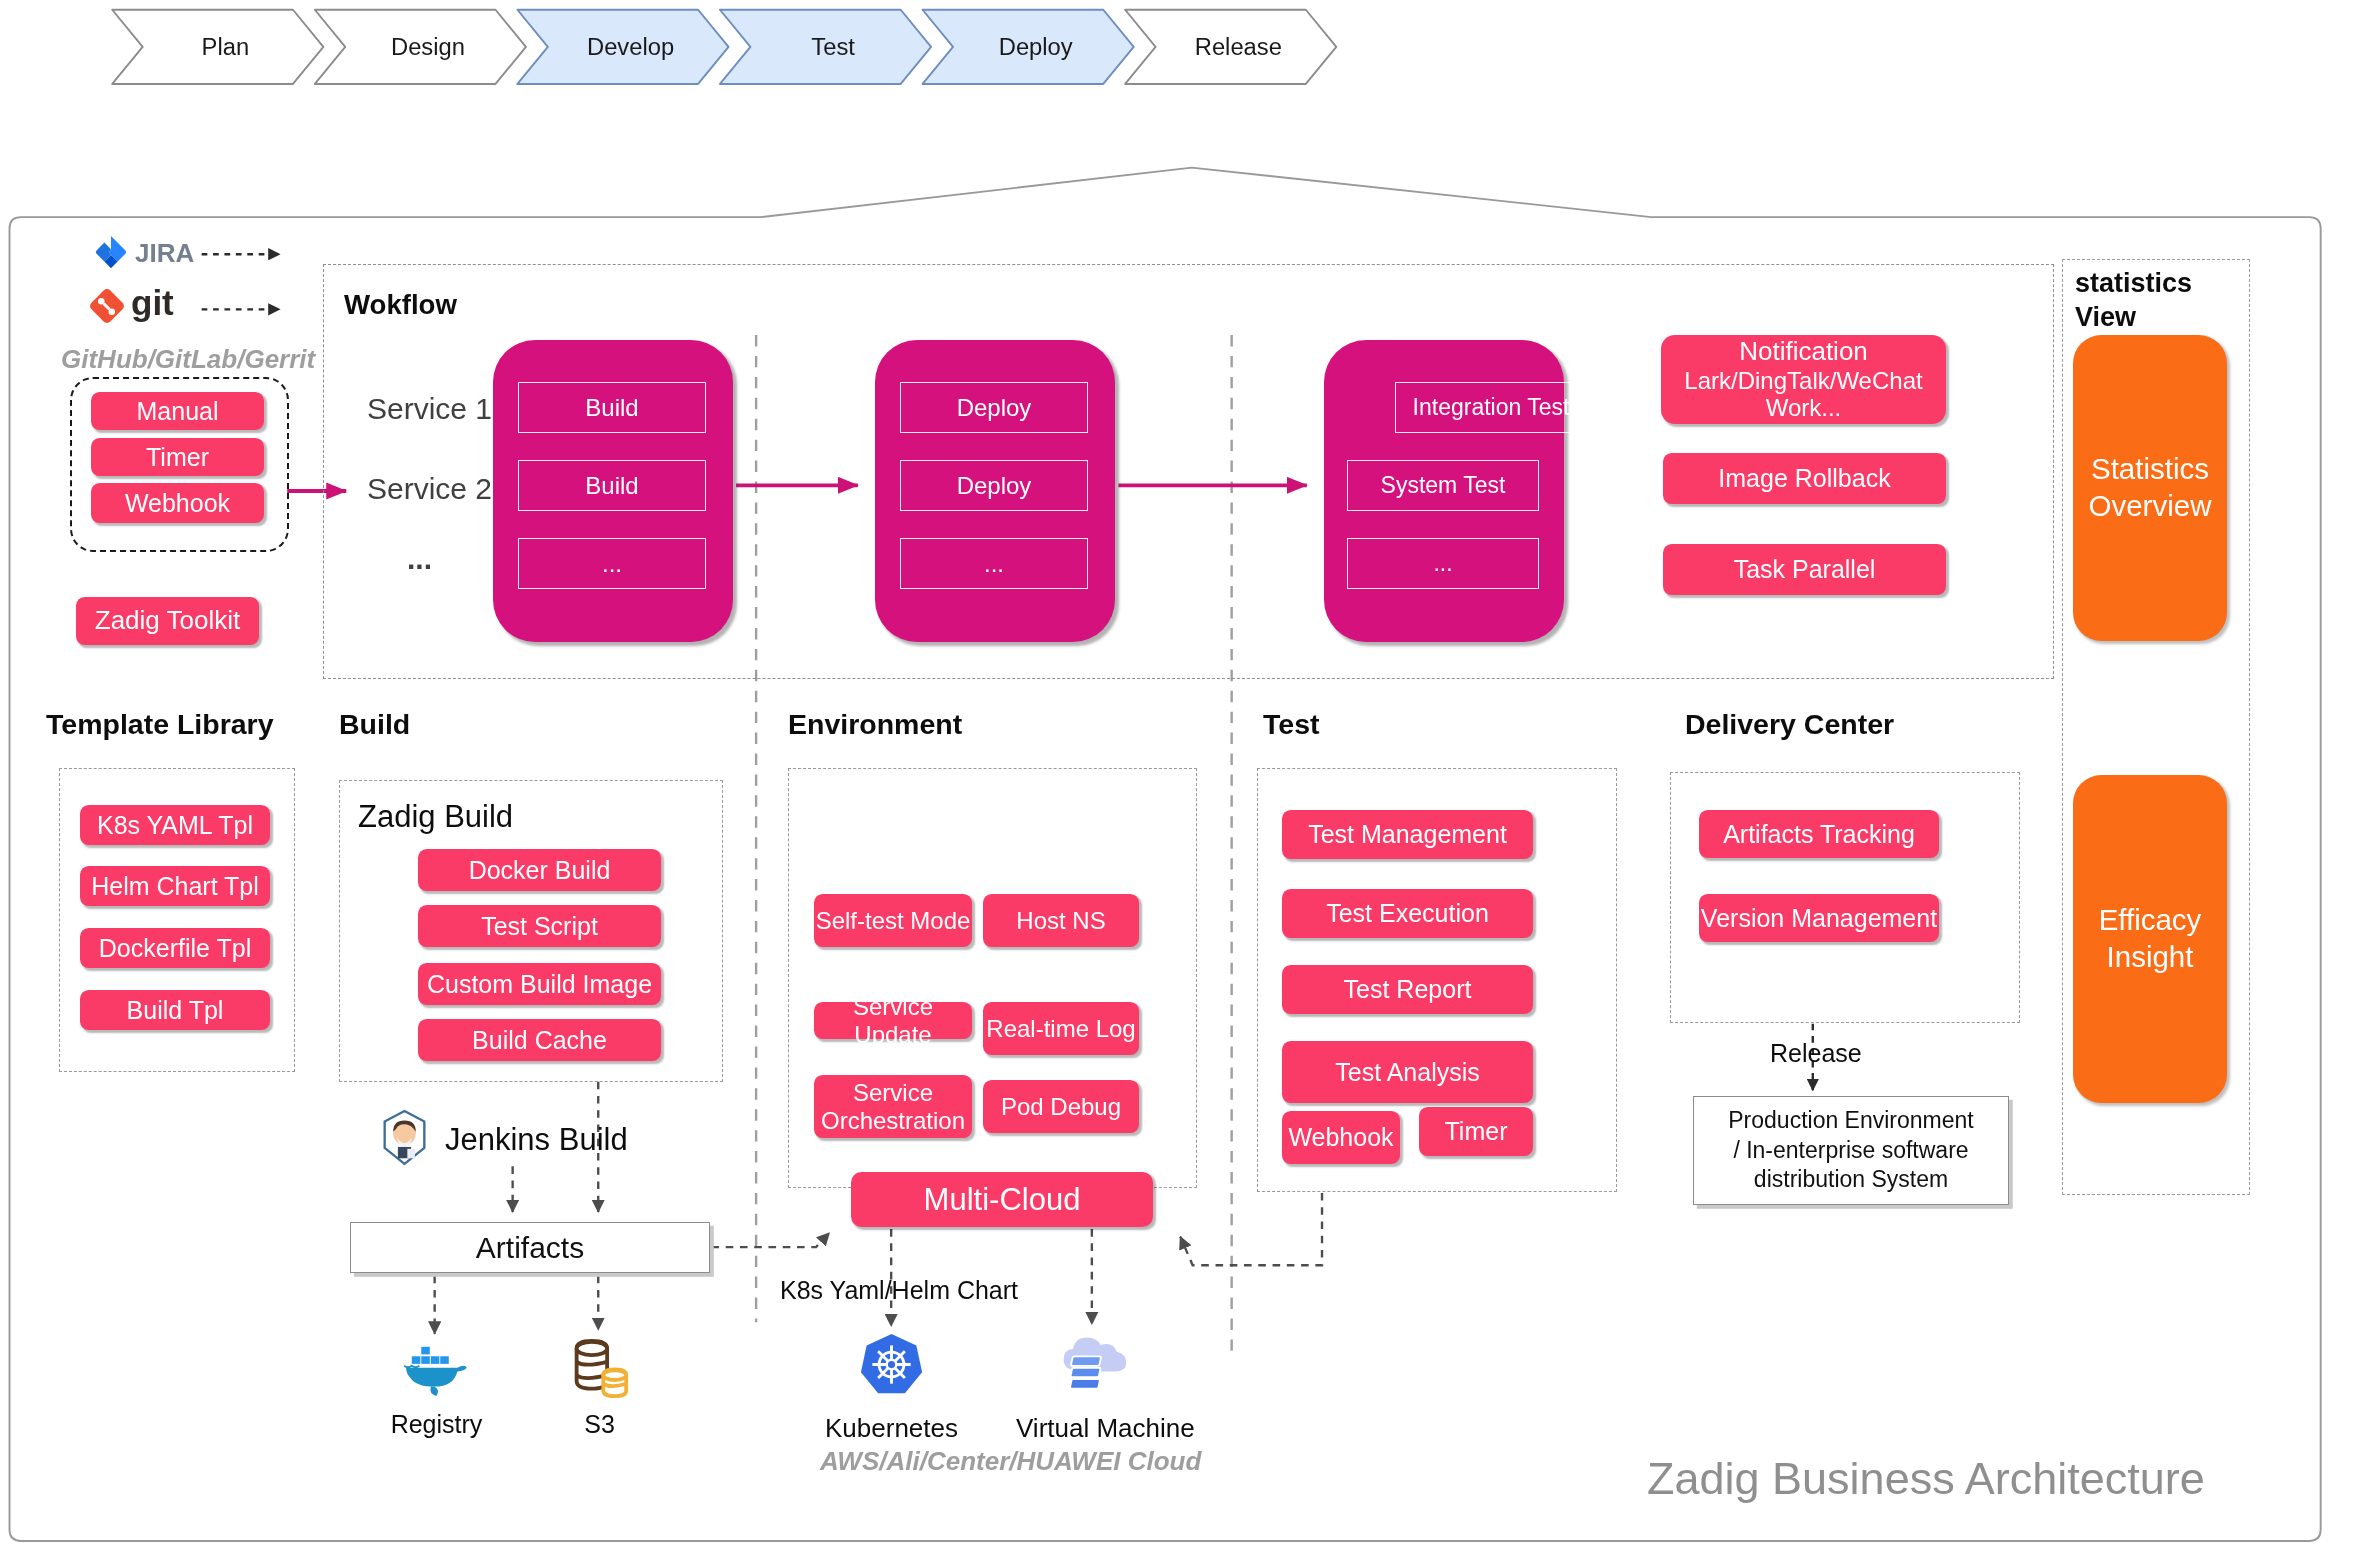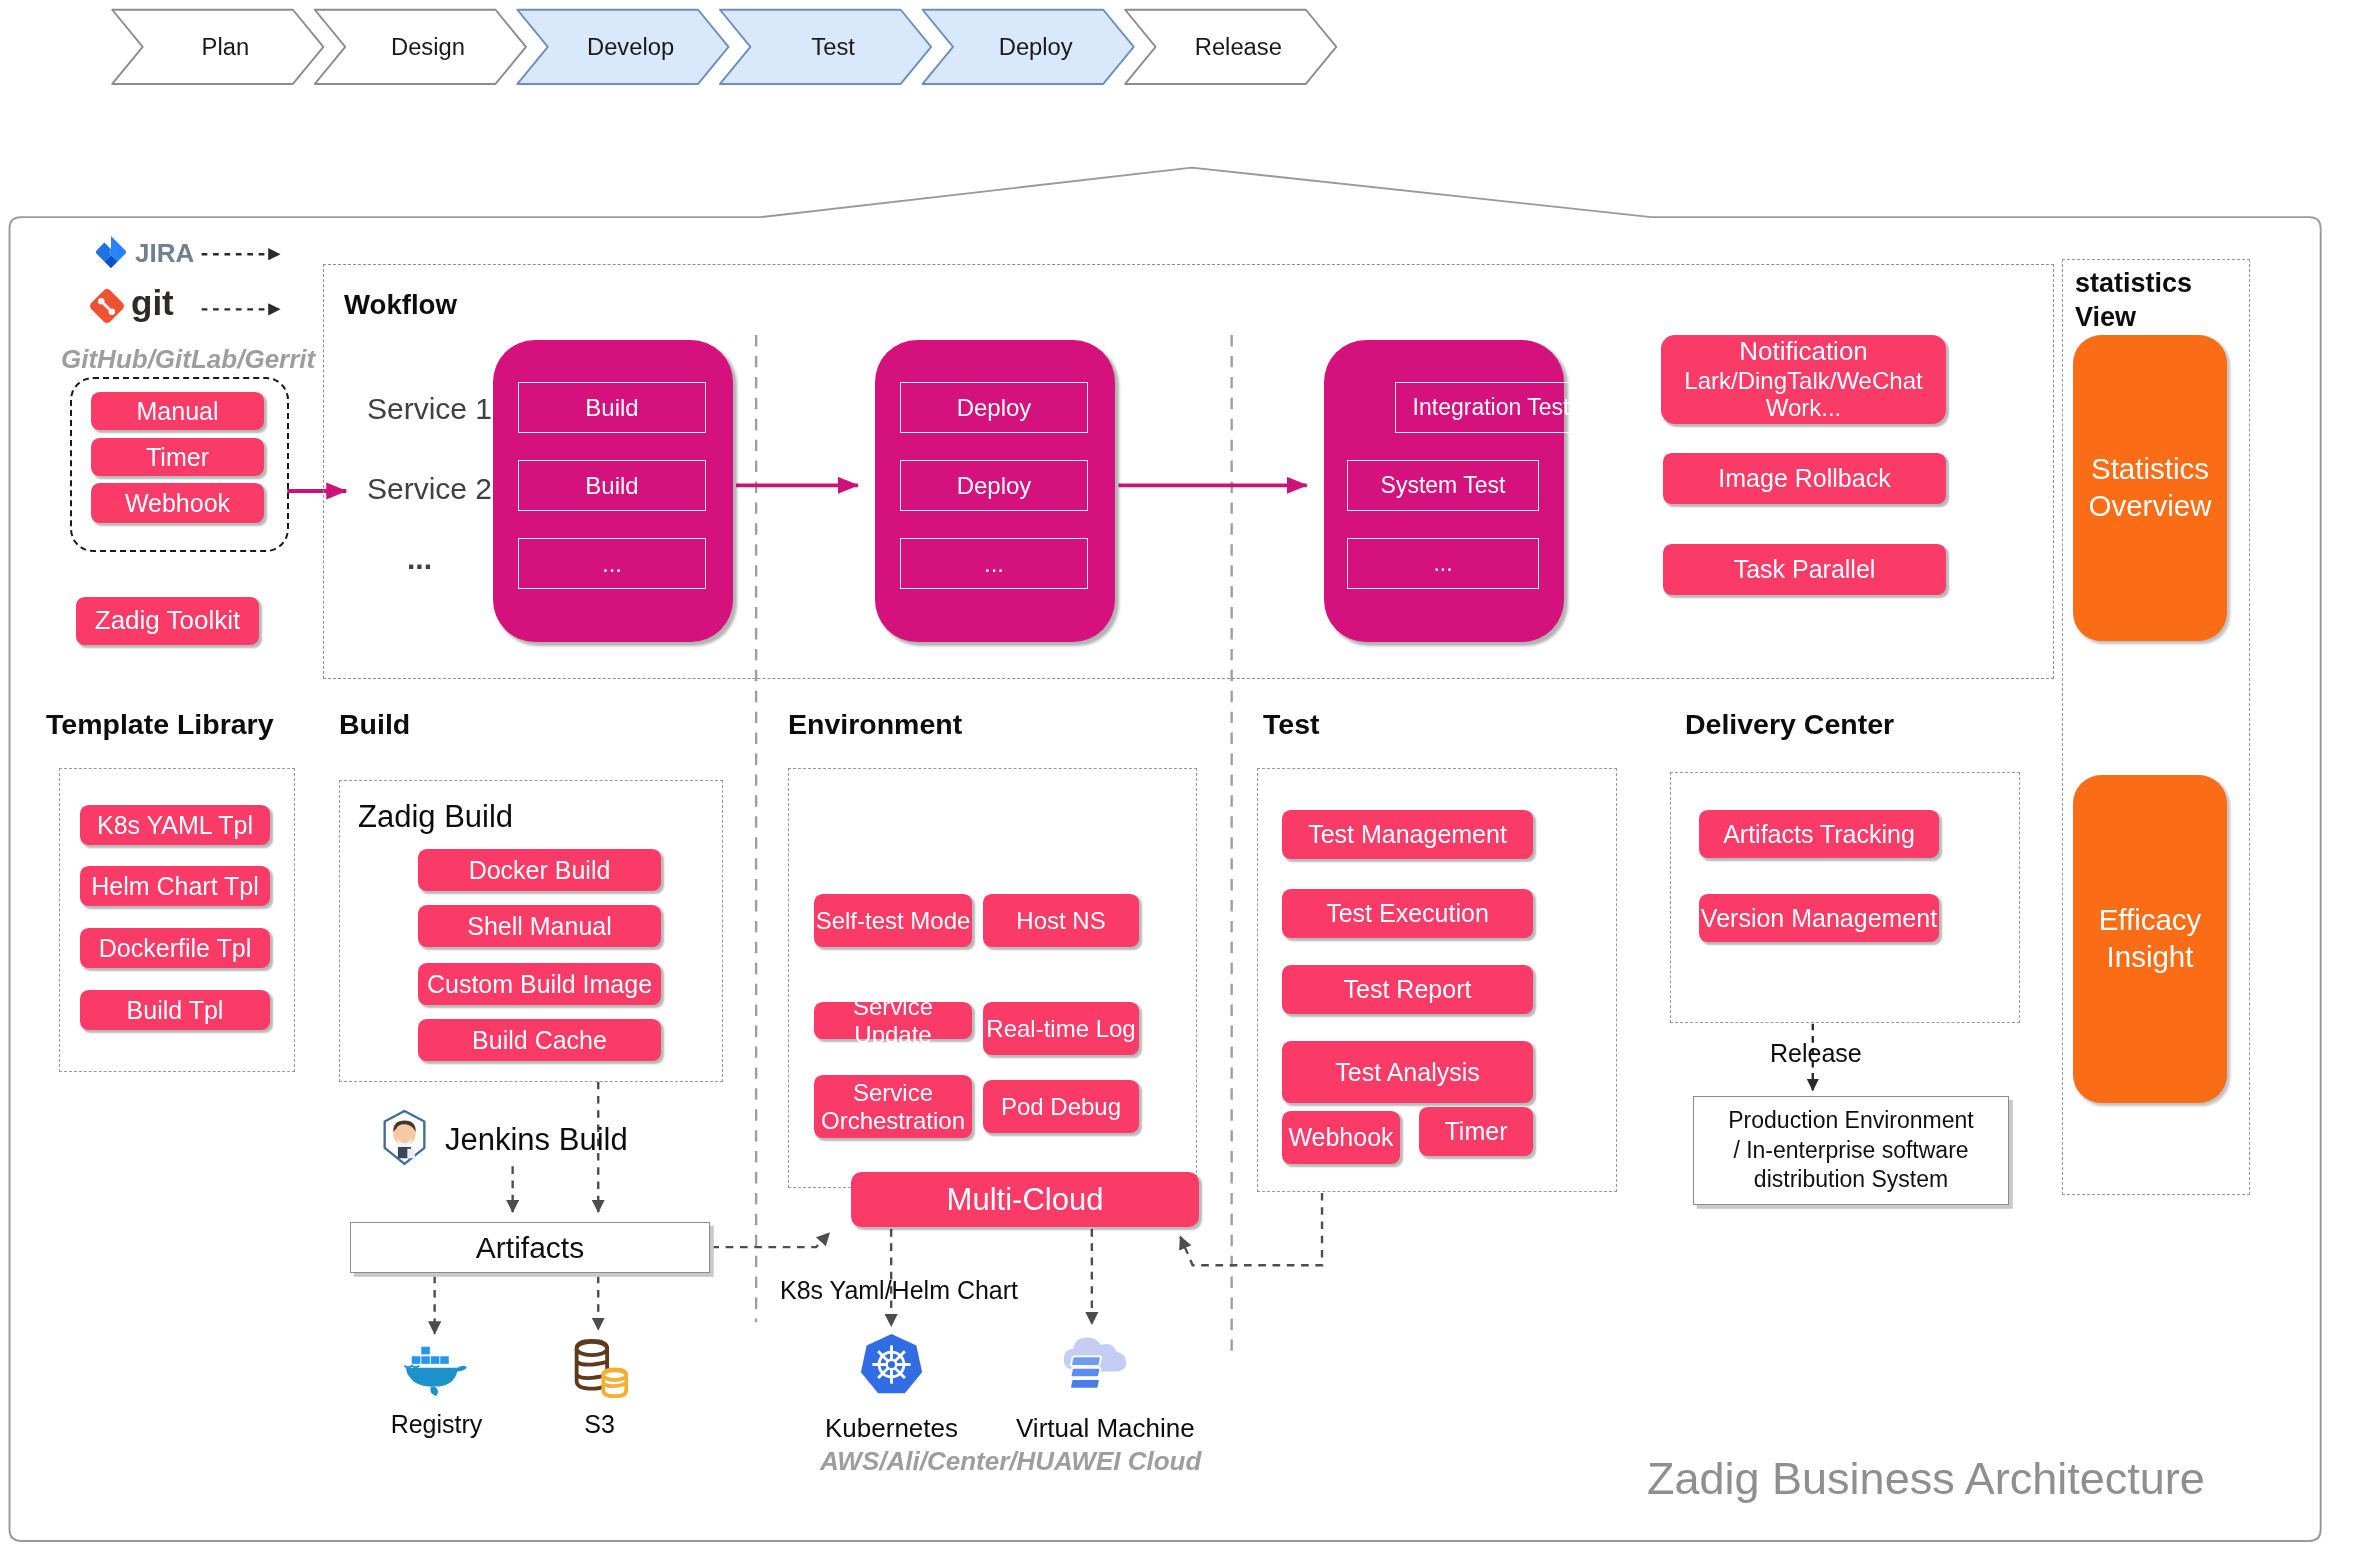--- a/index.html
+++ b/index.html
@@ -159,21 +159,21 @@
 
   <div class="dbox" style="left:59px;top:768px;width:234px;height:302px;"></div>
   <div class="pill" style="left:80px;top:805px;width:190px;height:40px;">K8s YAML Tpl</div>
   <div class="pill" style="left:80px;top:866px;width:190px;height:40px;">Helm Chart Tpl</div>
   <div class="pill" style="left:80px;top:928px;width:190px;height:40px;">Dockerfile Tpl</div>
   <div class="pill" style="left:80px;top:990px;width:190px;height:40px;">Build Tpl</div>
 
   <div class="dbox" style="left:339px;top:780px;width:382px;height:300px;"></div>
   <div class="plain" style="left:358px;top:799px;font-size:31px;">Zadig Build</div>
   <div class="pill" style="left:418px;top:849px;width:243px;height:42px;">Docker Build</div>
-  <div class="pill" style="left:418px;top:905px;width:243px;height:42px;">Shell Manual</div>
+  <div class="pill" style="left:418px;top:905px;width:243px;height:42px;">Test Script</div>
   <div class="pill" style="left:418px;top:963px;width:243px;height:42px;">Custom Build Image</div>
   <div class="pill" style="left:418px;top:1019px;width:243px;height:42px;">Build Cache</div>
 
   <div class="abs" style="left:379px;top:1109px;width:51px;height:57px;">
     <svg width="51" height="57" viewBox="0 0 54 60">
       <path d="M27 2 L48 13 L48 41 L27 58 L6 41 L6 13 Z" fill="#ffffff" stroke="#3f6e96" stroke-width="2.5" stroke-linejoin="round"></path>
       <circle cx="27" cy="26" r="12" fill="#f6c9a0"></circle>
       <path d="M15 24 Q15 12 27 12 Q39 12 39 24 L36 20 Q32 16 27 16 Q20 16 18 21 Z" fill="#4a3528"></path>
       <path d="M19 30 Q27 42 35 30 Q33 40 27 40 Q21 40 19 30 Z" fill="#f3f3f3"></path>
       <rect x="20" y="40" width="14" height="12" fill="#39465e"></rect>
@@ -211,21 +211,21 @@
   <div class="iconlbl" style="left:571px;top:1410px;width:57px;">S3</div>
 
   <div class="dbox" style="left:788px;top:768px;width:407px;height:418px;"></div>
   <div class="pill" style="left:814px;top:894px;width:158px;height:53px;font-size:24px;">Self-test Mode</div>
   <div class="pill" style="left:983px;top:894px;width:156px;height:53px;font-size:24px;">Host NS</div>
   <div class="pill" style="left:814px;top:1002px;width:158px;height:37px;font-size:24px;">Service Update</div>
   <div class="pill" style="left:983px;top:1002px;width:156px;height:53px;font-size:24px;">Real-time Log</div>
   <div class="pill" style="left:814px;top:1075px;width:158px;height:63px;font-size:24px;padding:0 9.5px;box-sizing:border-box;">Service Orchestration</div>
   <div class="pill" style="left:983px;top:1080px;width:156px;height:53px;font-size:24px;">Pod Debug</div>
 
-  <div class="pill" style="left:851px;top:1172px;width:348px;height:55px;font-size:31px;border-radius:10.5px;">Multi-Cloud</div>
+  <div class="pill" style="left:851px;top:1172px;width:302px;height:55px;font-size:31px;border-radius:10.5px;">Multi-Cloud</div>
 
   <div class="plain" style="left:780px;top:1276px;font-size:25px;">K8s Yaml/Helm Chart</div>
 
   <div class="abs" style="left:859px;top:1332px;width:65px;height:67px;">
     <svg width="65" height="67" viewBox="0 0 68 70">
       <polygon points="34,2 60,14 66,42 48,64 20,64 2,42 8,14" fill="#326ce5"></polygon>
       <circle cx="34" cy="34" r="13" fill="none" stroke="#fff" stroke-width="3"></circle>
       <g stroke="#fff" stroke-width="3">
         <line x1="34" y1="14" x2="34" y2="54"></line>
           <line x1="14" y1="34" x2="54" y2="34"></line>

